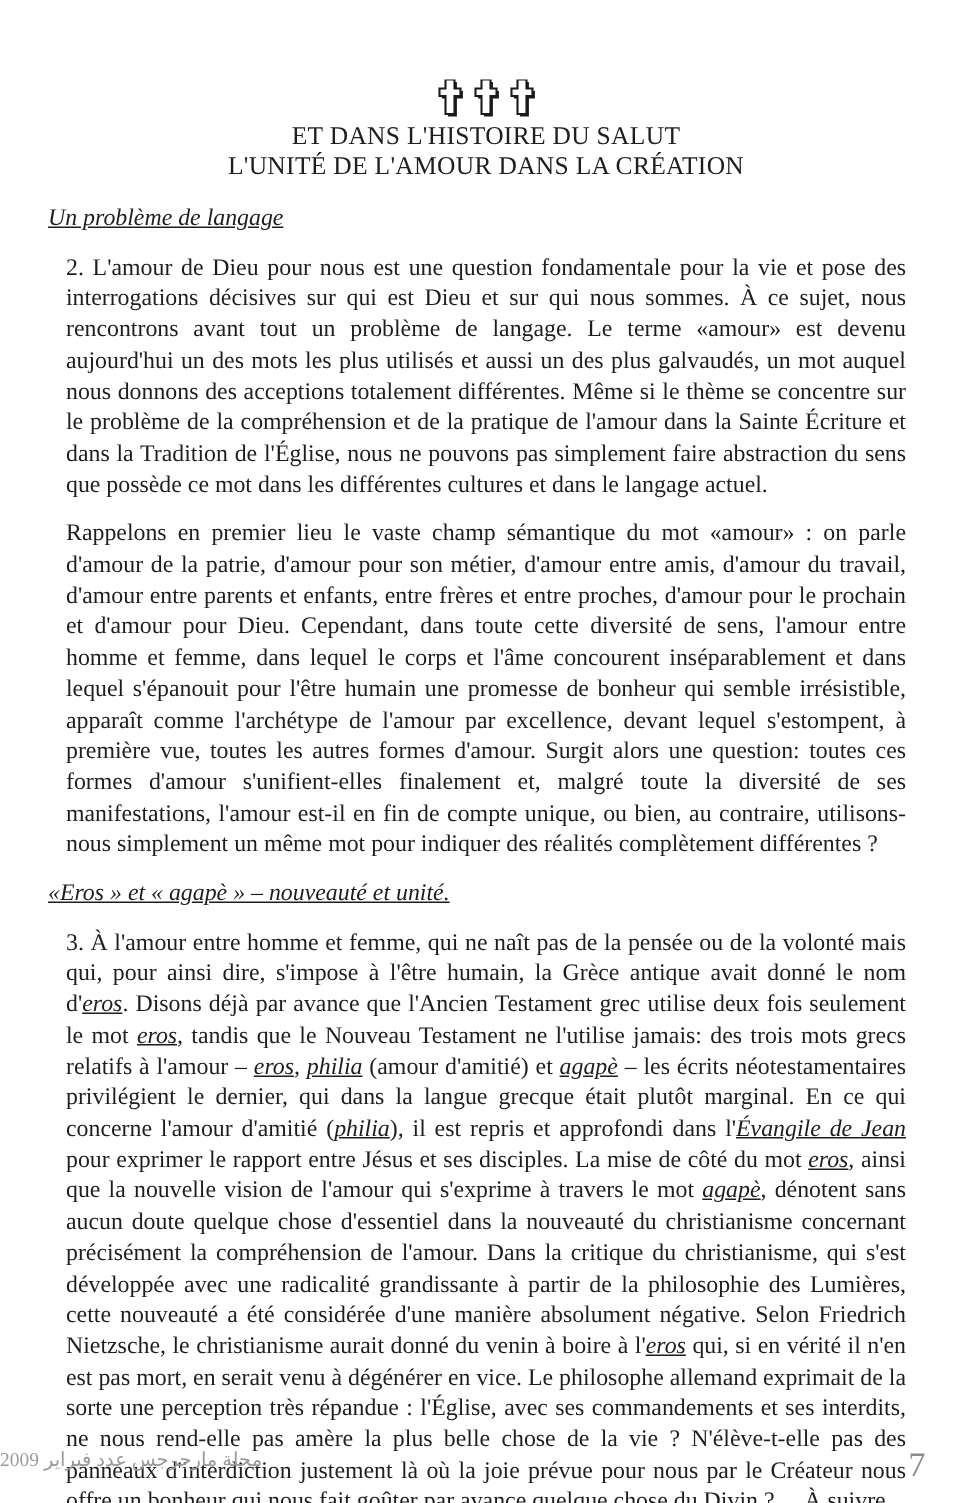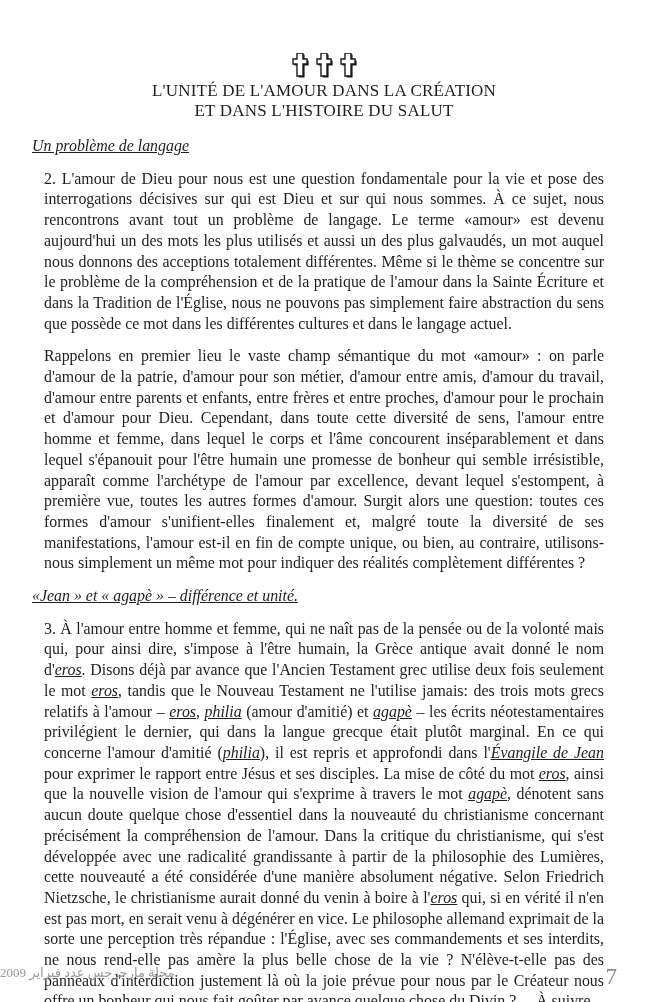--- a/index.html
+++ b/index.html
@@ -95,29 +95,29 @@
         <polygon points="6.6,1.6 12.6,1.6 12.6,7.6 16.6,7.6 16.6,12.6 12.6,12.6 12.6,24.6 6.6,24.6 6.6,12.6 2.6,12.6 2.6,7.6 6.6,7.6" fill="#1a1a1a"></polygon>
         <polygon points="5,0 11,0 11,6 15,6 15,11 11,11 11,23 5,23 5,11 1,11 1,6 5,6" fill="#ffffff" stroke="#1a1a1a" stroke-width="1.4"></polygon>
       </svg>
       <svg class="cross-svg" width="17" height="25" viewBox="0 0 17 25">
         <polygon points="6.6,1.6 12.6,1.6 12.6,7.6 16.6,7.6 16.6,12.6 12.6,12.6 12.6,24.6 6.6,24.6 6.6,12.6 2.6,12.6 2.6,7.6 6.6,7.6" fill="#1a1a1a"></polygon>
         <polygon points="5,0 11,0 11,6 15,6 15,11 11,11 11,23 5,23 5,11 1,11 1,6 5,6" fill="#ffffff" stroke="#1a1a1a" stroke-width="1.4"></polygon>
       </svg>
     </div>
 
     <div class="title-block">
+      <div class="title-line">ET DANS L'HISTOIRE DU SALUT</div>
       <div class="title-line">L'UNITÉ DE L'AMOUR DANS LA CRÉATION</div>
-      <div class="title-line">ET DANS L'HISTOIRE DU SALUT</div>
     </div>
 
     <div class="body-text">
       <h3 class="section-heading">Un problème de langage</h3>
       <p class="paragraph"><span>2. L'amour de Dieu pour nous est une question fondamentale pour la vie et pose des interrogations décisives sur qui est Dieu et sur qui nous sommes. À ce sujet, nous rencontrons avant tout un problème de langage. Le terme «amour» est devenu aujourd'hui un des mots les plus utilisés et aussi un des plus galvaudés, un mot auquel nous donnons des acceptions totalement différentes. Même si le thème se concentre sur le problème de la compréhension et de la pratique de l'amour dans la Sainte Écriture et dans la Tradition de l'Église, nous ne pouvons pas simplement faire abstraction du sens que possède ce mot dans les différentes cultures et dans le langage actuel.</span></p>
       <p class="paragraph"><span>Rappelons en premier lieu le vaste champ sémantique du mot «amour» : on parle d'amour de la patrie, d'amour pour son métier, d'amour entre amis, d'amour du travail, d'amour entre parents et enfants, entre frères et entre proches, d'amour pour le prochain et d'amour pour Dieu. Cependant, dans toute cette diversité de sens, l'amour entre homme et femme, dans lequel le corps et l'âme concourent inséparablement et dans lequel s'épanouit pour l'être humain une promesse de bonheur qui semble irrésistible, apparaît comme l'archétype de l'amour par excellence, devant lequel s'estompent, à première vue, toutes les autres formes d'amour. Surgit alors une question: toutes ces formes d'amour s'unifient-elles finalement et, malgré toute la diversité de ses manifestations, l'amour est-il en fin de compte unique, ou bien, au contraire, utilisons-nous simplement un même mot pour indiquer des réalités complètement différentes ?</span></p>
-      <h3 class="section-heading">«Jean » et « agapè » – différence et unité.</h3>
+      <h3 class="section-heading">«Eros » et « agapè » – nouveauté et unité.</h3>
       <p class="paragraph"><span>3. À l'amour entre homme et femme, qui ne naît pas de la pensée ou de la volonté mais qui, pour ainsi dire, s'impose à l'être humain, la Grèce antique avait donné le nom d'</span><em>eros</em><span>. Disons déjà par avance que l'Ancien Testament grec utilise deux fois seulement le mot </span><em>eros</em><span>, tandis que le Nouveau Testament ne l'utilise jamais: des trois mots grecs relatifs à l'amour – </span><em>eros</em><span>, </span><em>philia</em><span> (amour d'amitié) et </span><em>agapè</em><span> – les écrits néotestamentaires privilégient le dernier, qui dans la langue grecque était plutôt marginal. En ce qui concerne l'amour d'amitié (</span><em>philia</em><span>), il est repris et approfondi dans l'</span><em>Évangile de Jean</em><span> pour exprimer le rapport entre Jésus et ses disciples. La mise de côté du mot </span><em>eros</em><span>, ainsi que la nouvelle vision de l'amour qui s'exprime à travers le mot </span><em>agapè</em><span>, dénotent sans aucun doute quelque chose d'essentiel dans la nouveauté du christianisme concernant précisément la compréhension de l'amour. Dans la critique du christianisme, qui s'est développée avec une radicalité grandissante à partir de la philosophie des Lumières, cette nouveauté a été considérée d'une manière absolument négative. Selon Friedrich Nietzsche, le christianisme aurait donné du venin à boire à l'</span><em>eros</em><span> qui, si en vérité il n'en est pas mort, en serait venu à dégénérer en vice. Le philosophe allemand exprimait de la sorte une perception très répandue : l'Église, avec ses commandements et ses interdits, ne nous rend-elle pas amère la plus belle chose de la vie ? N'élève-t-elle pas des panneaux d'interdiction justement là où la joie prévue pour nous par le Créateur nous offre un bonheur qui nous fait goûter par avance quelque chose du Divin ?.... À suivre.</span></p>
     </div>
 
   </div>
 
   <div class="footer-journal" dir="rtl">مجلة مارجرجس عدد فبراير 2009</div>
   <div class="page-number">7</div>
 </div>
 
 </body></html>

